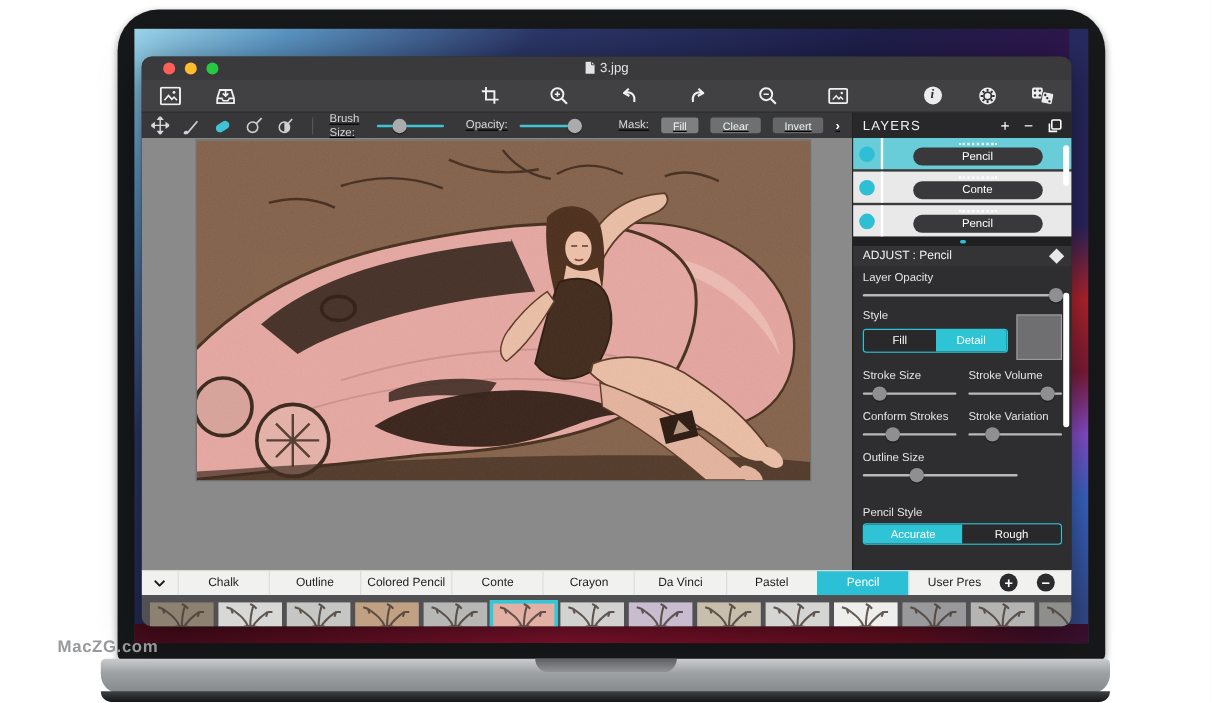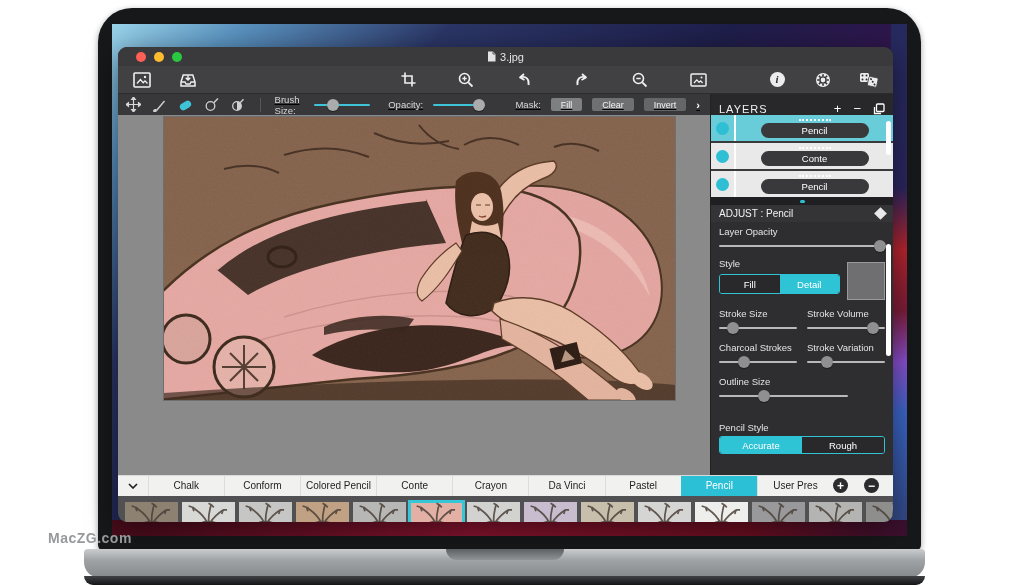--- a/index.html
+++ b/index.html
@@ -44,21 +44,21 @@
   .bb-slider .track{background:#3fc3d6;}
   .maskbtn{height:13px;padding:0 10px;border-radius:2px;color:#f2f2f2;font-size:9px;display:flex;align-items:center;justify-content:center;cursor:pointer;}
   .maskbtn.fill{background:#7d7f81;} .maskbtn.clear{background:#6e7072;} .maskbtn.invert{background:#646668;}
   .bb-chevron{margin-left:auto;color:#fff;font-size:11px;font-weight:bold;cursor:pointer;padding-right:2px;}
 
   .canvas-area{flex:1;background:#8a8a8b;position:relative;}
   .art{position:absolute;left:46px;top:2px;width:511px;height:283px;outline:1px solid #6f6f70;}
 
   
   .right-panel{width:183px;display:flex;flex-direction:column;background:#2e2e30;border-left:1px solid #222;}
-  .layers-header{height:21px;background:#28282a;display:flex;align-items:flex-end;padding:0 8px;flex:0 0 auto;}
+  .layers-header{height:21px;background:#28282a;display:flex;align-items:center;padding:0 8px;flex:0 0 auto;}
   .layers-title{color:#f0f0f0;font-size:11px;letter-spacing:1px;}
   .lh-icons{margin-left:auto;display:flex;gap:12px;align-items:center;}
   .lh-btn{color:#fff;font-size:13px;line-height:1;cursor:pointer;}
   .layers-list{background:#3a3a3c;position:relative;flex:0 0 auto;}
   .layer-row{height:26px;margin-bottom:2px;display:flex;align-items:center;position:relative;background:#e9e9e9;cursor:pointer;}
   .layer-row.selected{background:#68cdd8;}
   .vis-dot{width:13px;height:13px;border-radius:50%;background:#2fbfd4;margin-left:5px;}
   .row-line{width:2px;height:100%;background:rgba(255,255,255,.95);margin-left:5px;}
   .pill-wrap{flex:1;display:flex;flex-direction:column;align-items:center;justify-content:center;}
   .grab{width:32px;border-top:2px dotted rgba(255,255,255,.9);margin-bottom:2px;}
@@ -450,21 +450,21 @@
               <div class="adj-label">Stroke Volume</div>
               <div class="slider adj-slider">
                   <div class="track"></div>
                   <div class="thumb" style="left: 85%;"></div>
                 </div>
             </div>
           </div>
 
           <div class="two-col">
             <div class="col">
-              <div class="adj-label">Charcoal Strokes</div>
+              <div class="adj-label">Conform Strokes</div>
               <div class="slider adj-slider">
                   <div class="track"></div>
                   <div class="thumb" style="left: 32%;"></div>
                 </div>
             </div>
             <div class="col">
               <div class="adj-label">Stroke Variation</div>
               <div class="slider adj-slider">
                   <div class="track"></div>
                   <div class="thumb" style="left: 25%;"></div>
@@ -494,21 +494,21 @@
     </div>
 
     <div class="tabbar">
       <div class="tab-chevron">
         <svg class="icon" width="10" height="6" viewBox="0 0 10 6">
             <path d="M1,1 L5,5 L9,1" fill="none" stroke="#1d1d1f" stroke-width="1.6"></path>
           </svg>
       </div>
       <div class="tabs-wrap">
         <div class="tab">Chalk</div>
-        <div class="tab">Conform</div>
+        <div class="tab">Outline</div>
         <div class="tab">Colored Pencil</div>
         <div class="tab">Conte</div>
         <div class="tab">Crayon</div>
         <div class="tab">Da Vinci</div>
         <div class="tab">Pastel</div>
         <div class="tab on">Pencil</div>
         <div class="tab">User Pres</div>
       </div>
       <div class="tab-actions">
         <div class="tact">+</div>

